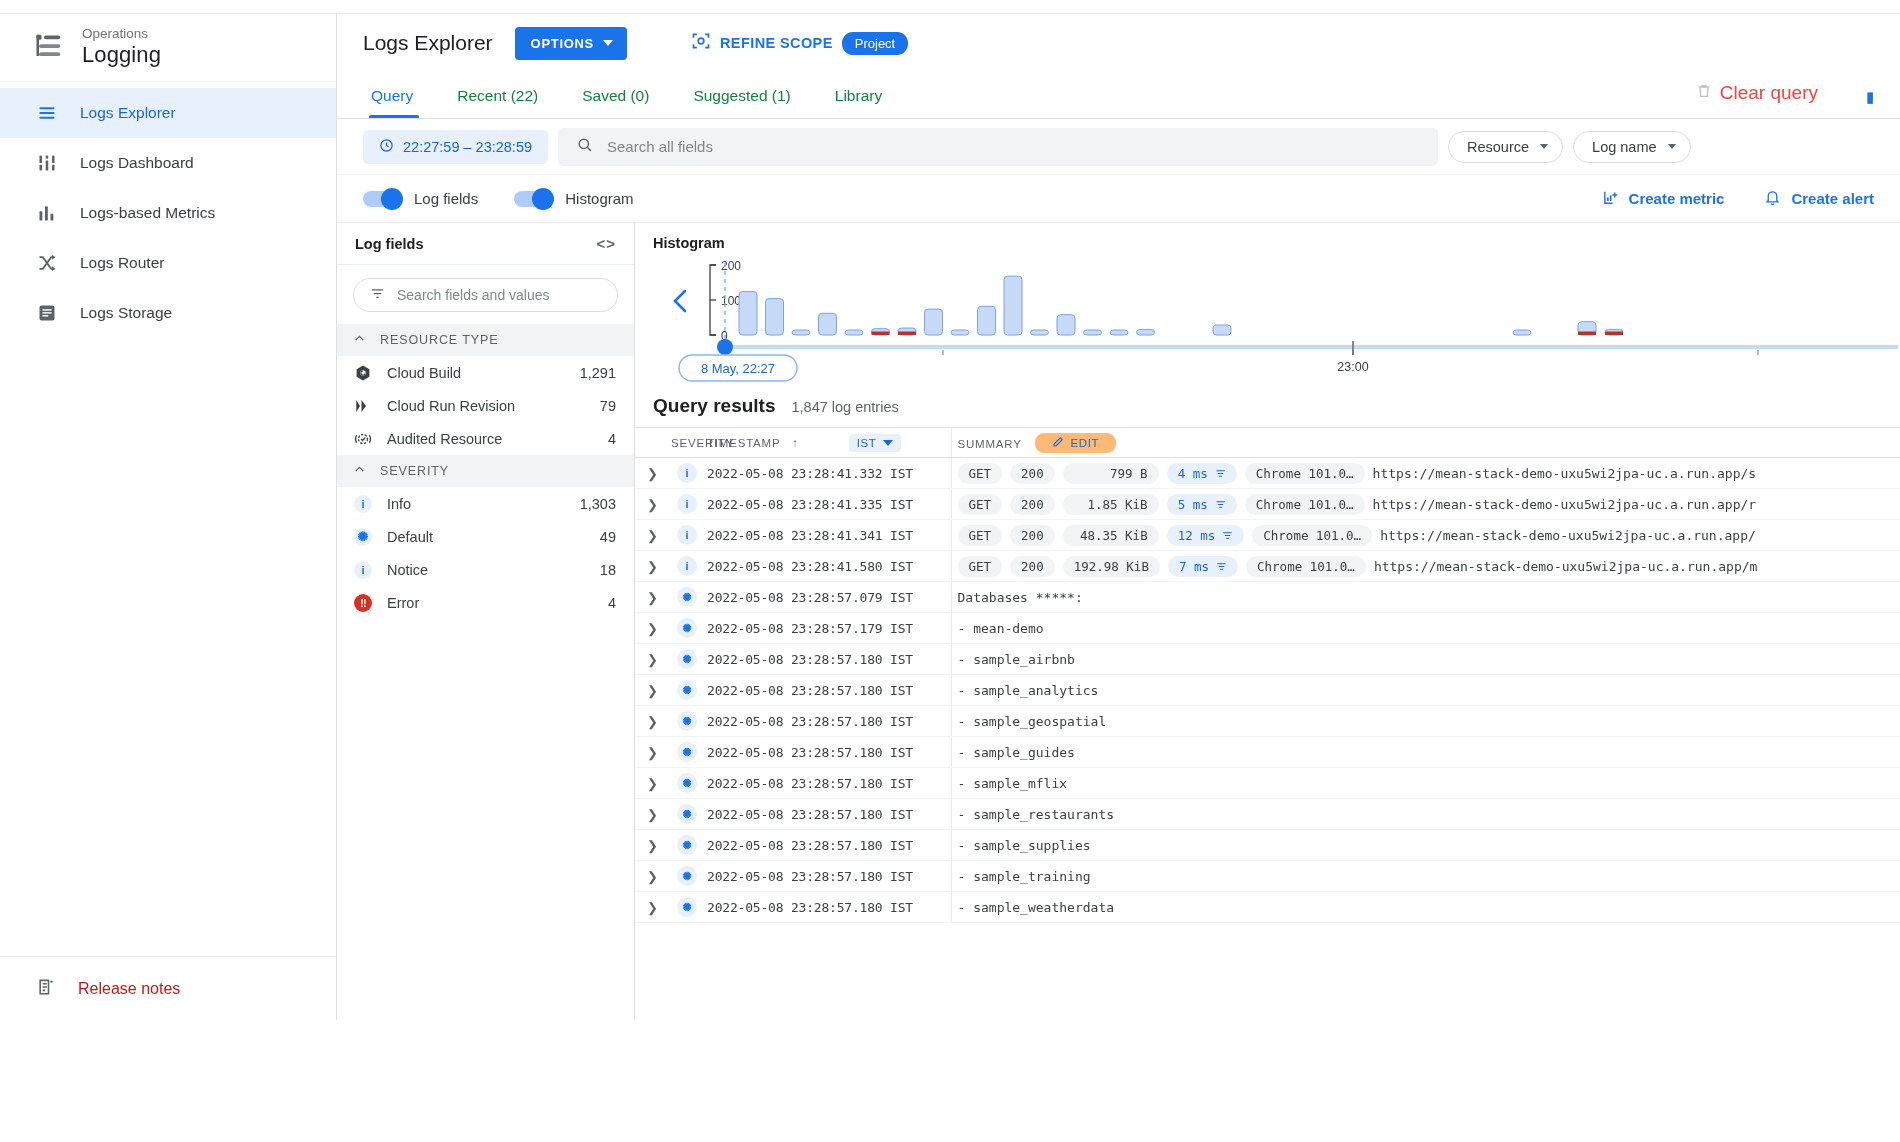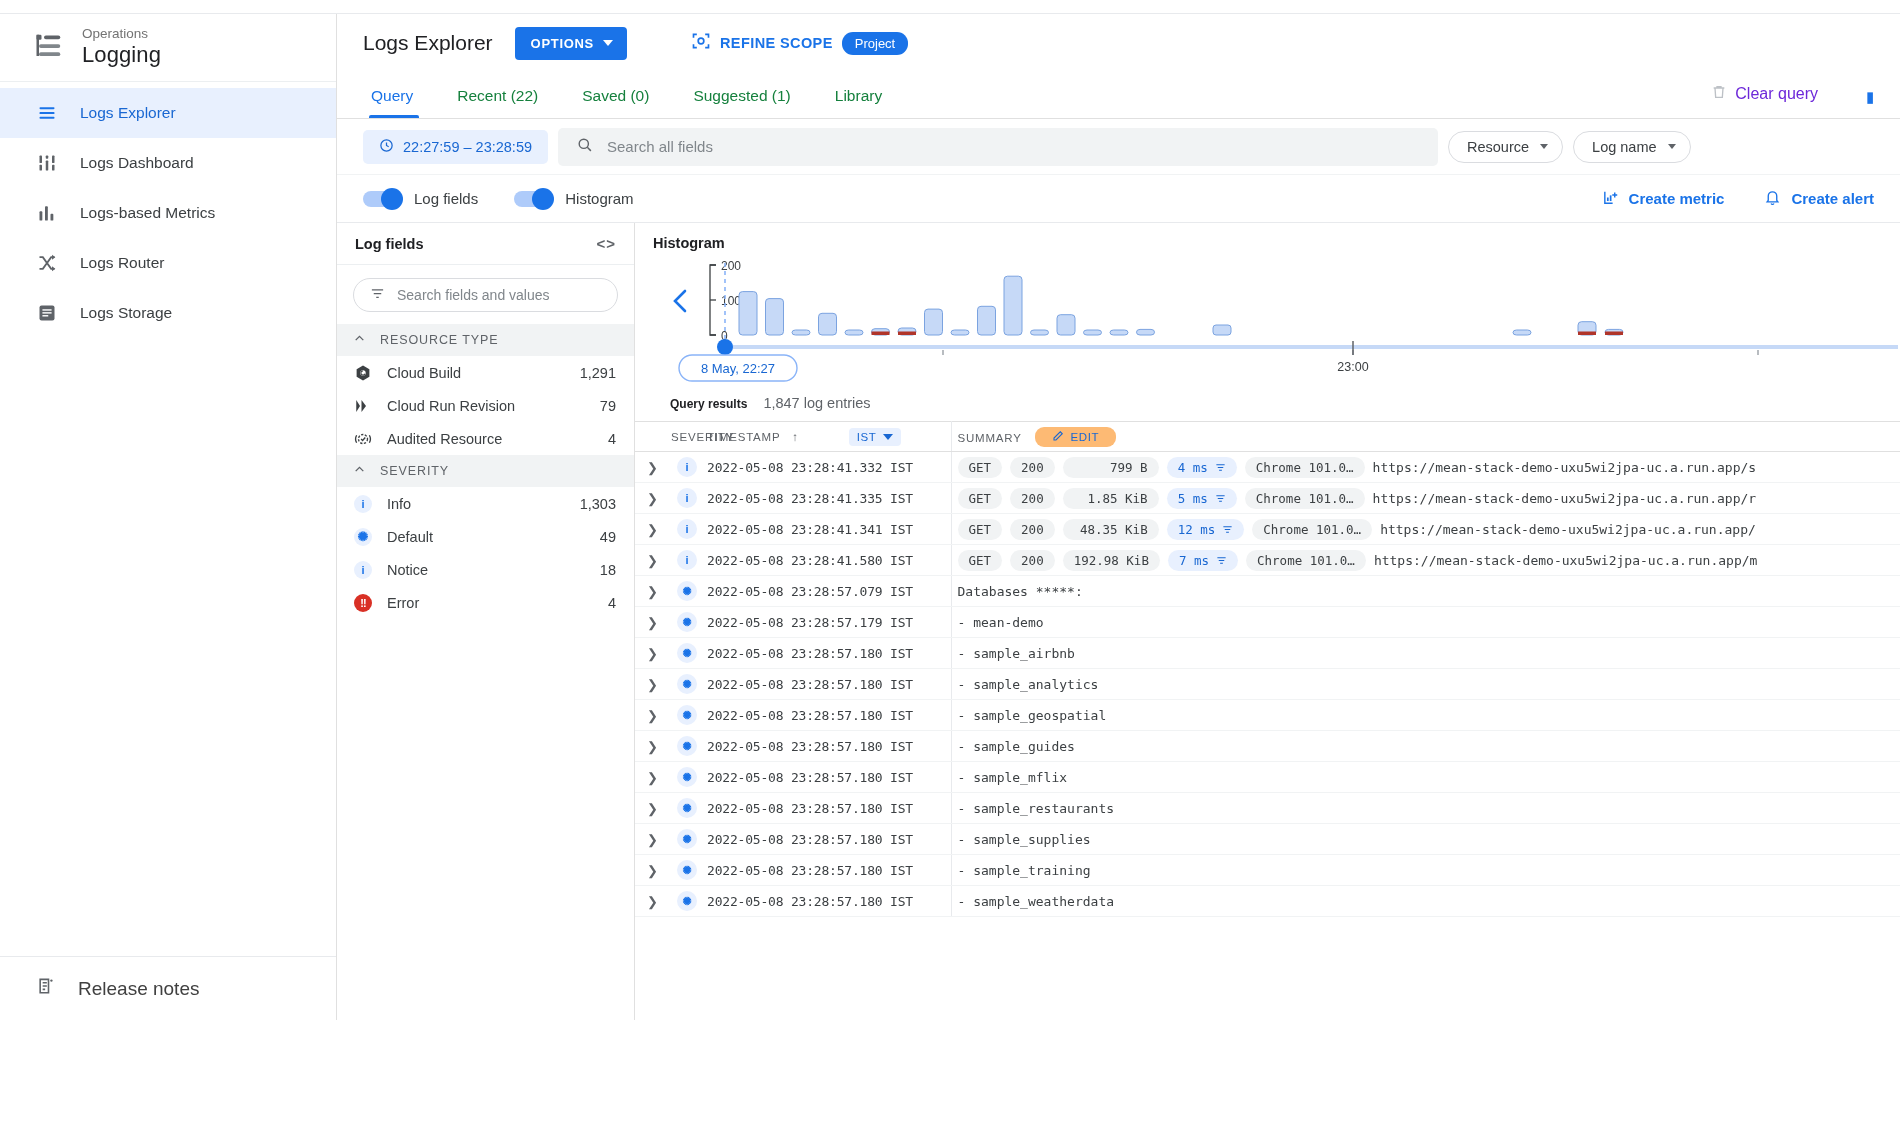--- a/index.html
+++ b/index.html
@@ -32,21 +32,21 @@
     display:flex; align-items:center; gap:22px;
     height:50px; padding-left:36px; cursor:pointer;
     font-size:15.5px; color:#3c4043;
   }
   .navitem .ico { width:22px; height:22px; flex:none; display:flex; align-items:center; justify-content:center; }
   .navitem.active { background:#e8f0fe; color:#1967d2; }
   .navitem.active .ico svg { fill:#1a73e8; }
   .navitem .ico svg { fill:#5f6368; }
 
   .sidebar-spacer { flex:1 1 auto; }
-  .relnotes { border-top:1px solid #e8eaed; display:flex; align-items:center; gap:22px; height:64px; padding-left:36px; font-size:19px; color:#404040; cursor:pointer; }
+  .relnotes { border-top:1px solid #e8eaed; display:flex; align-items:center; gap:22px; height:64px; padding-left:36px; font-size:16px; color:#b91c1c; cursor:pointer; }
 
   
   .main { position:absolute; top:14px; left:337px; width:1563px; height:1006px; background:#fff; }
 
   .header { display:flex; align-items:center; gap:22px; height:58px; padding:0 0 0 26px; }
   .page-title { font-size:21px; color:#202124; }
   .options-btn {
     background:#1a73e8; color:#fff; border:none; border-radius:4px;
     font-size:13px; font-weight:600; letter-spacing:.7px;
     padding:9px 14px 9px 16px; cursor:pointer;
@@ -57,21 +57,21 @@
   .refine { display:flex; align-items:center; gap:9px; margin-left:42px; cursor:pointer; }
   .refine-label { color:#1a73e8; font-size:14.5px; font-weight:600; letter-spacing:.4px; }
   .chip-project { background:#1a73e8; color:#fff; font-size:13px; border-radius:11px; padding:4px 13px; }
 
   
   .tabsrow { position:relative; height:47px; border-bottom:1px solid #e0e0e0; display:flex; align-items:flex-end; padding-left:26px; }
   .tab { font-size:15.5px; color:#15803d; padding:0 22px 13px 22px; cursor:pointer; position:relative; }
   .tab:first-child { padding-left:8px; }
   .tab.active { color:#1a73e8; }
   .tab.active::after { content:""; position:absolute; left:6px; right:16px; bottom:0; height:3px; background:#1a73e8; border-radius:2px 2px 0 0; }
-  .clearq { position:absolute; right:82px; bottom:14px; display:flex; align-items:center; gap:8px; color:#6d28d9; font-size:16px; cursor:pointer; }
+  .clearq { position:absolute; right:82px; bottom:14px; display:flex; align-items:center; gap:8px; color:#ef4444; font-size:19px; cursor:pointer; }
   .blue-edge { position:absolute; right:20px; bottom:12px; width:14px; height:18px; color:#1a73e8; font-size:15px; overflow:hidden; }
 
   
   .querybar { height:56px; display:flex; align-items:center; padding:0 0 0 26px; gap:10px; border-bottom:1px solid #f1f3f4; }
   .timechip {
     display:flex; align-items:center; gap:9px; background:#e8f0fe; color:#1967d2;
     border-radius:5px; padding:8px 16px; font-size:14.5px; cursor:pointer; white-space:nowrap;
   }
   .searchbox {
     flex:1 1 auto; height:38px; background:#f1f3f4; border-radius:5px;
@@ -112,21 +112,21 @@
   .sev-info { background:#e8f0fe; color:#1a73e8; }
   .sev-default { background:#e8f0fe; color:#1a73e8; font-size:13px; }
   .sev-error { background:#d93025; color:#fff; font-size:11px; letter-spacing:-1px; }
 
   
   .results { flex:1 1 auto; min-width:0; }
   .hist-wrap { padding:12px 0 0 18px; }
   .hist-title { font-size:14.5px; font-weight:700; color:#202124; margin-bottom:4px; }
   .hist-canvas { position:relative; height:128px; }
   .qr-head { display:flex; align-items:baseline; gap:16px; padding:12px 0 10px 18px; }
-  .qr-title { font-size:12px; font-weight:700; color:#202124;margin-left:17px; }
+  .qr-title { font-size:19px; font-weight:700; color:#202124; }
   .qr-count { font-size:14.5px; color:#5f6368; }
 
   table.logs { width:100%; border-collapse:collapse; table-layout:fixed; }
   table.logs th {
     font-size:11.5px; letter-spacing:.8px; color:#5f6368; font-weight:400;
     text-align:left; height:30px; border-top:1px solid #e0e0e0; border-bottom:1px solid #e0e0e0;
     background:#fff; padding:0 6px; white-space:nowrap;
   }
   table.logs td { border-bottom:1px solid #f1f3f4; height:31px; padding:0 6px; vertical-align:middle; }
   .col-ex { width:30px; }

